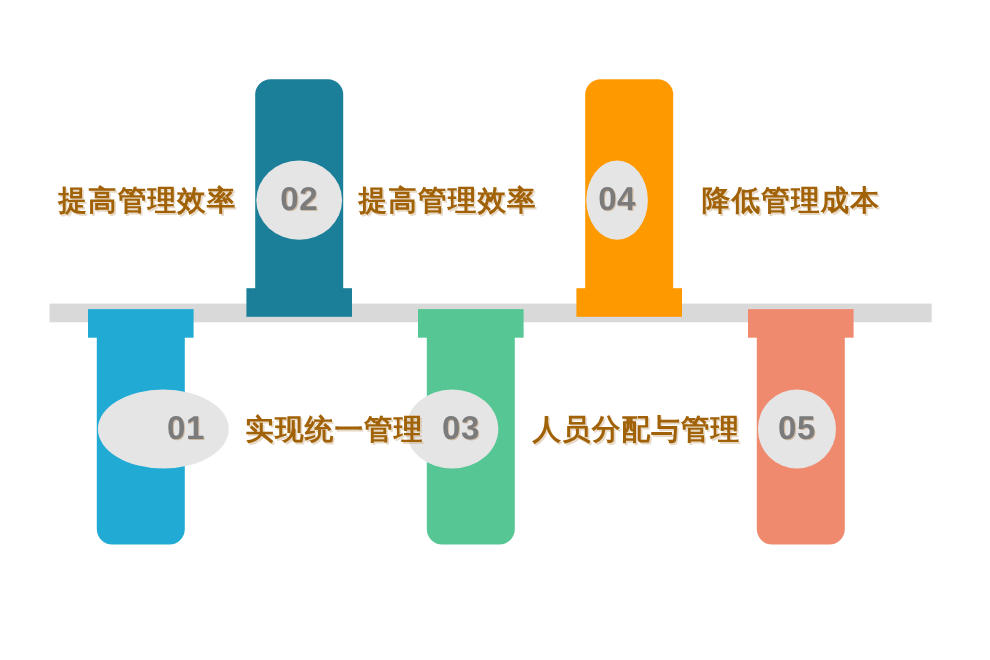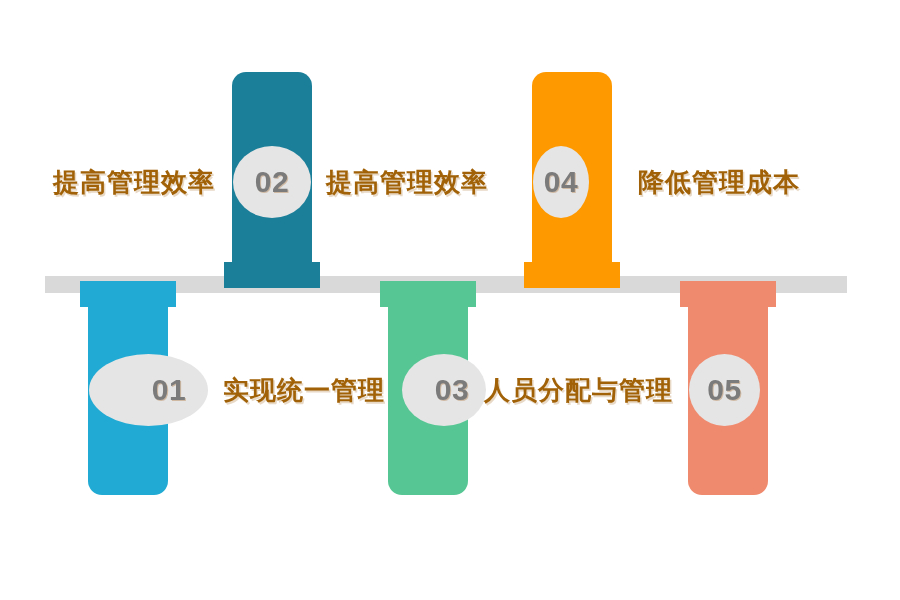--- a/index.html
+++ b/index.html
@@ -144,21 +144,21 @@
         <div class="bar-stem" style="left: 688px; top: 293px; width: 80px; height: 202px; background: rgb(240, 138, 110);"></div>
       </div>
     </div>
   <div id="badges">
       <div class="badge" style="left: 89px; top: 354px; width: 78px; height: 72px; padding-left: 41px;">
         <span>01</span>
       </div>
       <div class="badge" style="left: 233px; top: 146px; width: 78px; height: 72px;">
         <span>02</span>
       </div>
-      <div class="badge" style="left: 402px; top: 354px; width: 68px; height: 72px; padding-left: 16px;">
+      <div class="badge" style="left: 369px; top: 354px; width: 68px; height: 72px; padding-left: 16px;">
         <span>03</span>
       </div>
       <div class="badge" style="left: 533px; top: 146px; width: 56px; height: 72px;">
         <span>04</span>
       </div>
       <div class="badge" style="left: 689px; top: 354px; width: 71px; height: 72px;">
         <span>05</span>
       </div>
     </div>
   <div id="labels">

